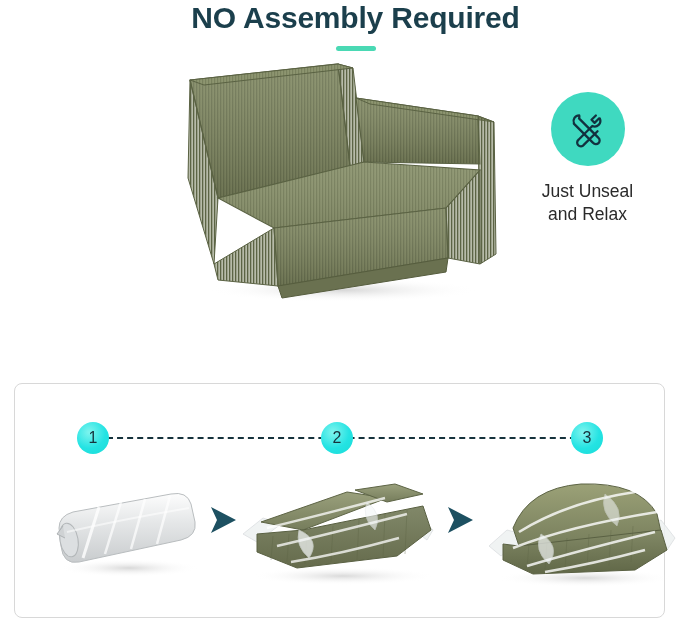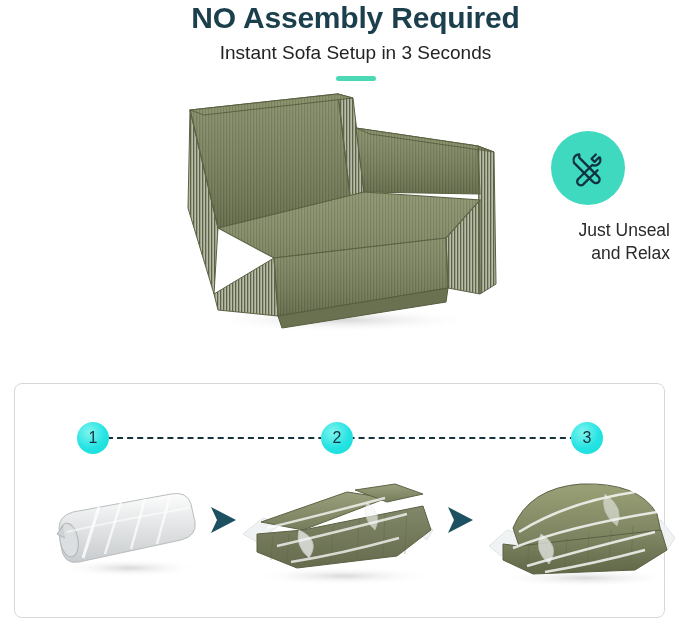--- a/index.html
+++ b/index.html
@@ -57,23 +57,23 @@
     top: 7px;
     width: 325px;
     height: 245px;
   }
   .sofa-svg { display: block; width: 100%; height: 100%; }
 
   
   .feature {
     position: absolute;
     left: 505px;
-    top: 50px;
+    top: 41px;
     width: 165px;
-    text-align: right;
+    text-align: center;
   }
   .badge-circle {
     width: 74px;
     height: 74px;
     border-radius: 50%;
     background: #3fd9c0;
     margin: 0 auto;
     display: flex;
     align-items: center;
     justify-content: center;
@@ -153,21 +153,20 @@
   }
   .arrow svg { display: block; width: 100%; height: 100%; }
   .arrow.a1 { left: 203px; }
   .arrow.a2 { left: 440px; }
 </style>
 </head>
 <body>
 
 <div class="header">
   <h1 class="title">NO Assembly Required</h1>
-  <p class="subtitle">Instant Sofa Setup in 3 Seconds</p>
   <div class="divider"></div>
 </div>
 
 <div class="hero">
 
   <div class="sofa-wrap">
     <svg class="sofa-svg" viewBox="0 0 325 245" xmlns="http://www.w3.org/2000/svg" aria-hidden="true">
       <defs>
         <pattern id="cord" width="3" height="8" patternUnits="userSpaceOnUse">
           <rect width="3" height="8" fill="#828a63"></rect>

